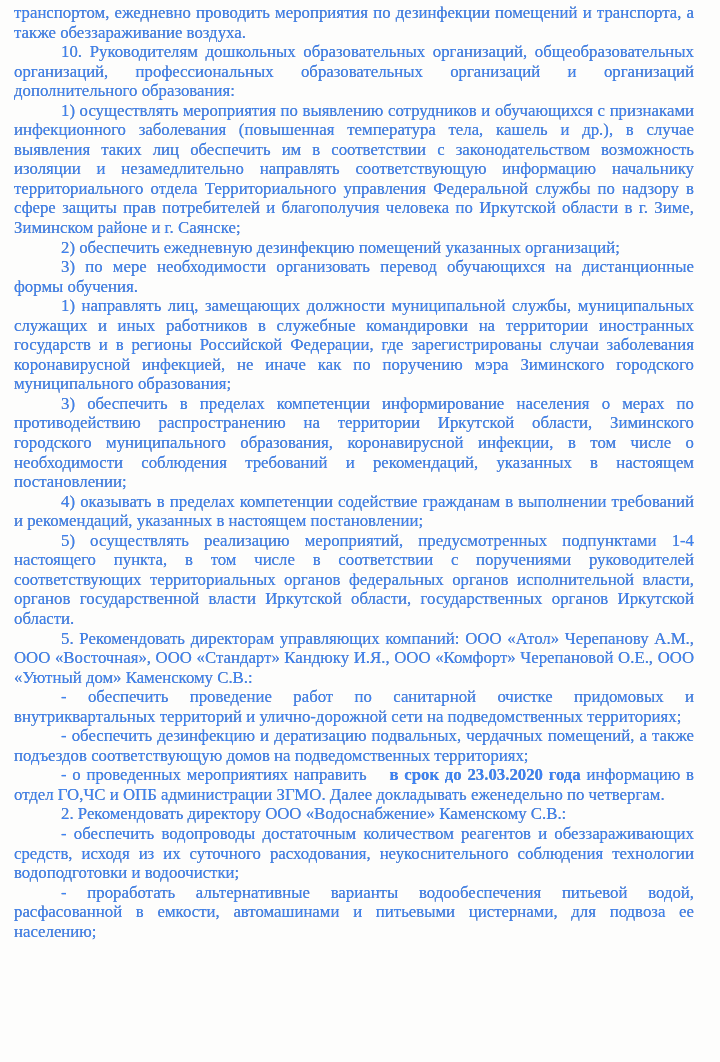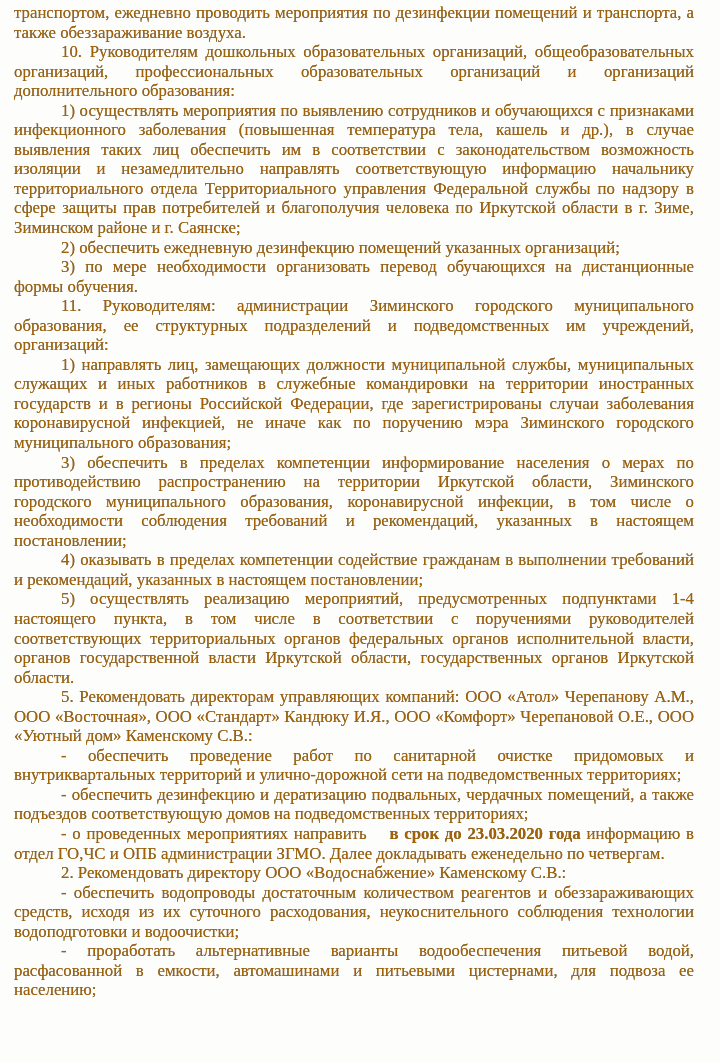--- a/index.html
+++ b/index.html
@@ -11,21 +11,21 @@
   .page {
     position: relative;
     width: 720px;
     height: 1062px;
     box-sizing: border-box;
     background: #fdfdfc;
     padding: 3px 26px 0 14px;
     font-family: "Liberation Serif", "DejaVu Serif", serif;
     font-size: 16.8px;
     line-height: 19.55px;
-    color: #a16207;
+    color: #3b82f6;
     text-align: justify;
     overflow: hidden;
     
     text-shadow: 0 0 0.45px rgba(30, 28, 25, 0.55);
   }
   .page p {
     margin: 0;
     text-indent: 47px;
   }
   .page p.no-indent {
@@ -38,21 +38,20 @@
 </style>
 </head>
 <body>
 
 <div class="page">
   <p class="no-indent">транспортом, ежедневно проводить мероприятия по дезинфекции помещений и транспорта, а также обеззараживание воздуха.</p>
   <p>10. Руководителям дошкольных образовательных организаций, общеобразовательных организаций, профессиональных образовательных организаций и организаций дополнительного образования:</p>
   <p>1) осуществлять мероприятия по выявлению сотрудников и обучающихся с признаками инфекционного заболевания (повышенная температура тела, кашель и др.), в случае выявления таких лиц обеспечить им в соответствии с законодательством возможность изоляции и незамедлительно направлять соответствующую информацию начальнику территориального отдела Территориального управления Федеральной службы по надзору в сфере защиты прав потребителей и благополучия человека по Иркутской области в г. Зиме, Зиминском районе и г. Саянске;</p>
   <p>2) обеспечить ежедневную дезинфекцию помещений указанных организаций;</p>
   <p>3) по мере необходимости организовать перевод обучающихся на дистанционные формы обучения.</p>
-  <p>11. Руководителям: администрации Зиминского городского муниципального образования, ее структурных подразделений и подведомственных им учреждений, организаций:</p>
   <p>1) направлять лиц, замещающих должности муниципальной службы, муниципальных служащих и иных работников в служебные командировки на территории иностранных государств и в регионы Российской Федерации, где зарегистрированы случаи заболевания коронавирусной инфекцией, не иначе как по поручению мэра Зиминского городского муниципального образования;</p>
   <p>3) обеспечить в пределах компетенции информирование населения о мерах по противодействию распространению на территории Иркутской области, Зиминского городского муниципального образования, коронавирусной инфекции, в том числе о необходимости соблюдения требований и рекомендаций, указанных в настоящем постановлении;</p>
   <p>4) оказывать в пределах компетенции содействие гражданам в выполнении требований и рекомендаций, указанных в настоящем постановлении;</p>
   <p>5) осуществлять реализацию мероприятий, предусмотренных подпунктами 1-4 настоящего пункта, в том числе в соответствии с поручениями руководителей соответствующих территориальных органов федеральных органов исполнительной власти, органов государственной власти Иркутской области, государственных органов Иркутской области.</p>
   <p>5. Рекомендовать директорам управляющих компаний: ООО «Атол» Черепанову А.М., ООО «Восточная», ООО «Стандарт» Кандюку И.Я., ООО «Комфорт» Черепановой О.Е., ООО «Уютный дом» Каменскому С.В.:</p>
   <p>- обеспечить проведение работ по санитарной очистке придомовых и внутриквартальных территорий и улично-дорожной сети на подведомственных территориях;</p>
   <p>- обеспечить дезинфекцию и дератизацию подвальных, чердачных помещений, а также подъездов соответствующую домов на подведомственных территориях;</p>
   <p>
     <span>- о проведенных мероприятиях направить </span>
     <b>в срок до 23.03.2020 года</b>

